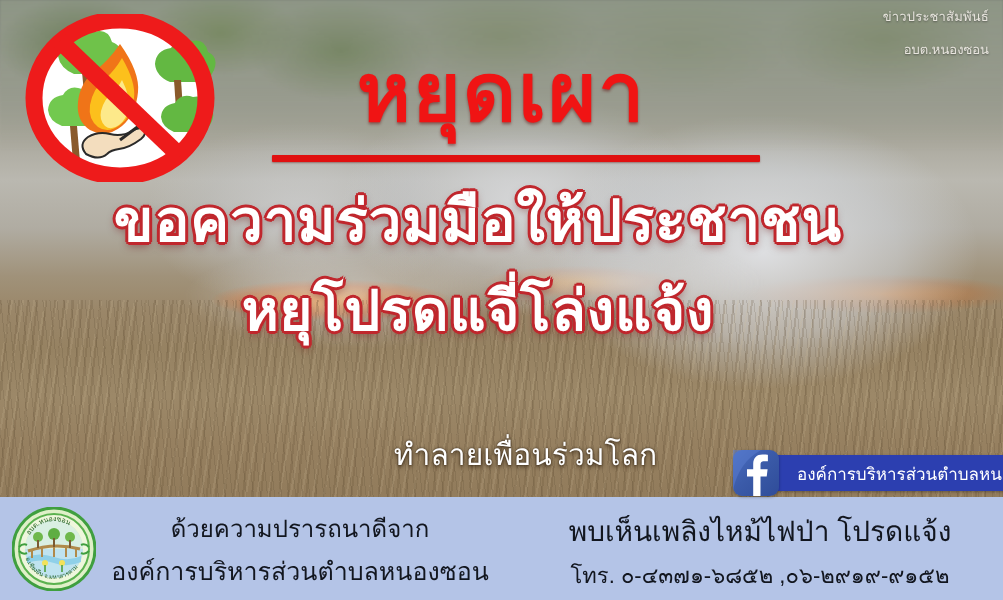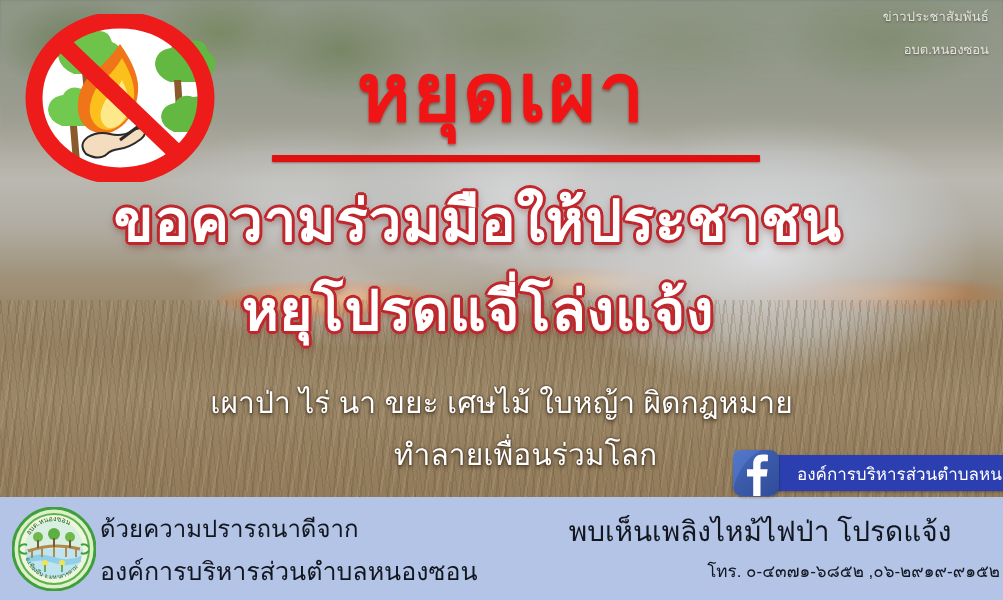--- a/index.html
+++ b/index.html
@@ -144,31 +144,31 @@
     background:#b4c4e7;
   }
   .footer-inner{
     position:relative;width:100%;height:100%;
   }
   .emblem{
     position:absolute;left:12px;top:10px;width:84px;height:84px;
   }
   .emblem svg{display:block;}
   .foot-left{
-    position:absolute;left:100px;top:14px;width:400px;
+    position:absolute;left:100px;top:14px;width:400px;text-align:center;
     color:#12161f;line-height:1.5;
   }
   .foot-left .fl1{font-size:24px;}
   .foot-left .fl2{font-size:25px;margin-top:6px;}
   .foot-right{
     position:absolute;left:520px;top:14px;width:480px;text-align:center;
     color:#12161f;line-height:1.5;
   }
   .foot-right .fr1{font-size:28px;}
-  .foot-right .fr2{font-size:17px;margin-top:6px;text-align:right;}
+  .foot-right .fr2{font-size:22px;margin-top:6px;}
 </style>
 </head>
 <body>
 
 <div class="poster">
 
   <div class="bg"></div>
   <div class="bg-top"></div>
   <div class="bg-smokewisp"></div>
   <div class="bg-stubble"></div>
@@ -208,21 +208,20 @@
       <line x1="38" y1="27" x2="158" y2="142" stroke="#ee1b1b" stroke-width="17" stroke-linecap="butt"></line>
     </svg>
   </div>
 
   <div class="headline">หยุดเผา</div>
   <div class="divider"></div>
 
   <div class="sub1">ขอความร่วมมือให้ประชาชน</div>
   <div class="sub2">หยุโปรดแจี่โล่งแจ้ง</div>
 
-  <div class="note1">เผาป่า ไร่ นา ขยะ เศษไม้ ใบหญ้า ผิดกฎหมาย</div>
   <div class="note2">ทำลายเพื่อนร่วมโลก</div>
 
   <div class="fb">
     <div class="fb-icon">
       <svg width="46" height="46" viewBox="0 0 46 46" xmlns="http://www.w3.org/2000/svg">
         <path d="M0 40 q6 -28 28 -40 L0 0 z" fill="#5a7ccd" opacity=".55"></path>
         <path d="M27.5 46 V26.5 h6.2 l0.9 -7.2 h-7.1 v-4.6 c0 -2.1 0.6 -3.5 3.6 -3.5 h3.8 V4.8 c-0.7 -0.1 -2.9 -0.3 -5.5 -0.3 c-5.5 0 -9.2 3.3 -9.2 9.5 v5.3 h-6.2 v7.2 h6.2 V46 z" fill="#ffffff"></path>
       </svg>
     </div>
     <div class="fb-label">องค์การบริหารส่วนตำบลหนองซอน</div>

